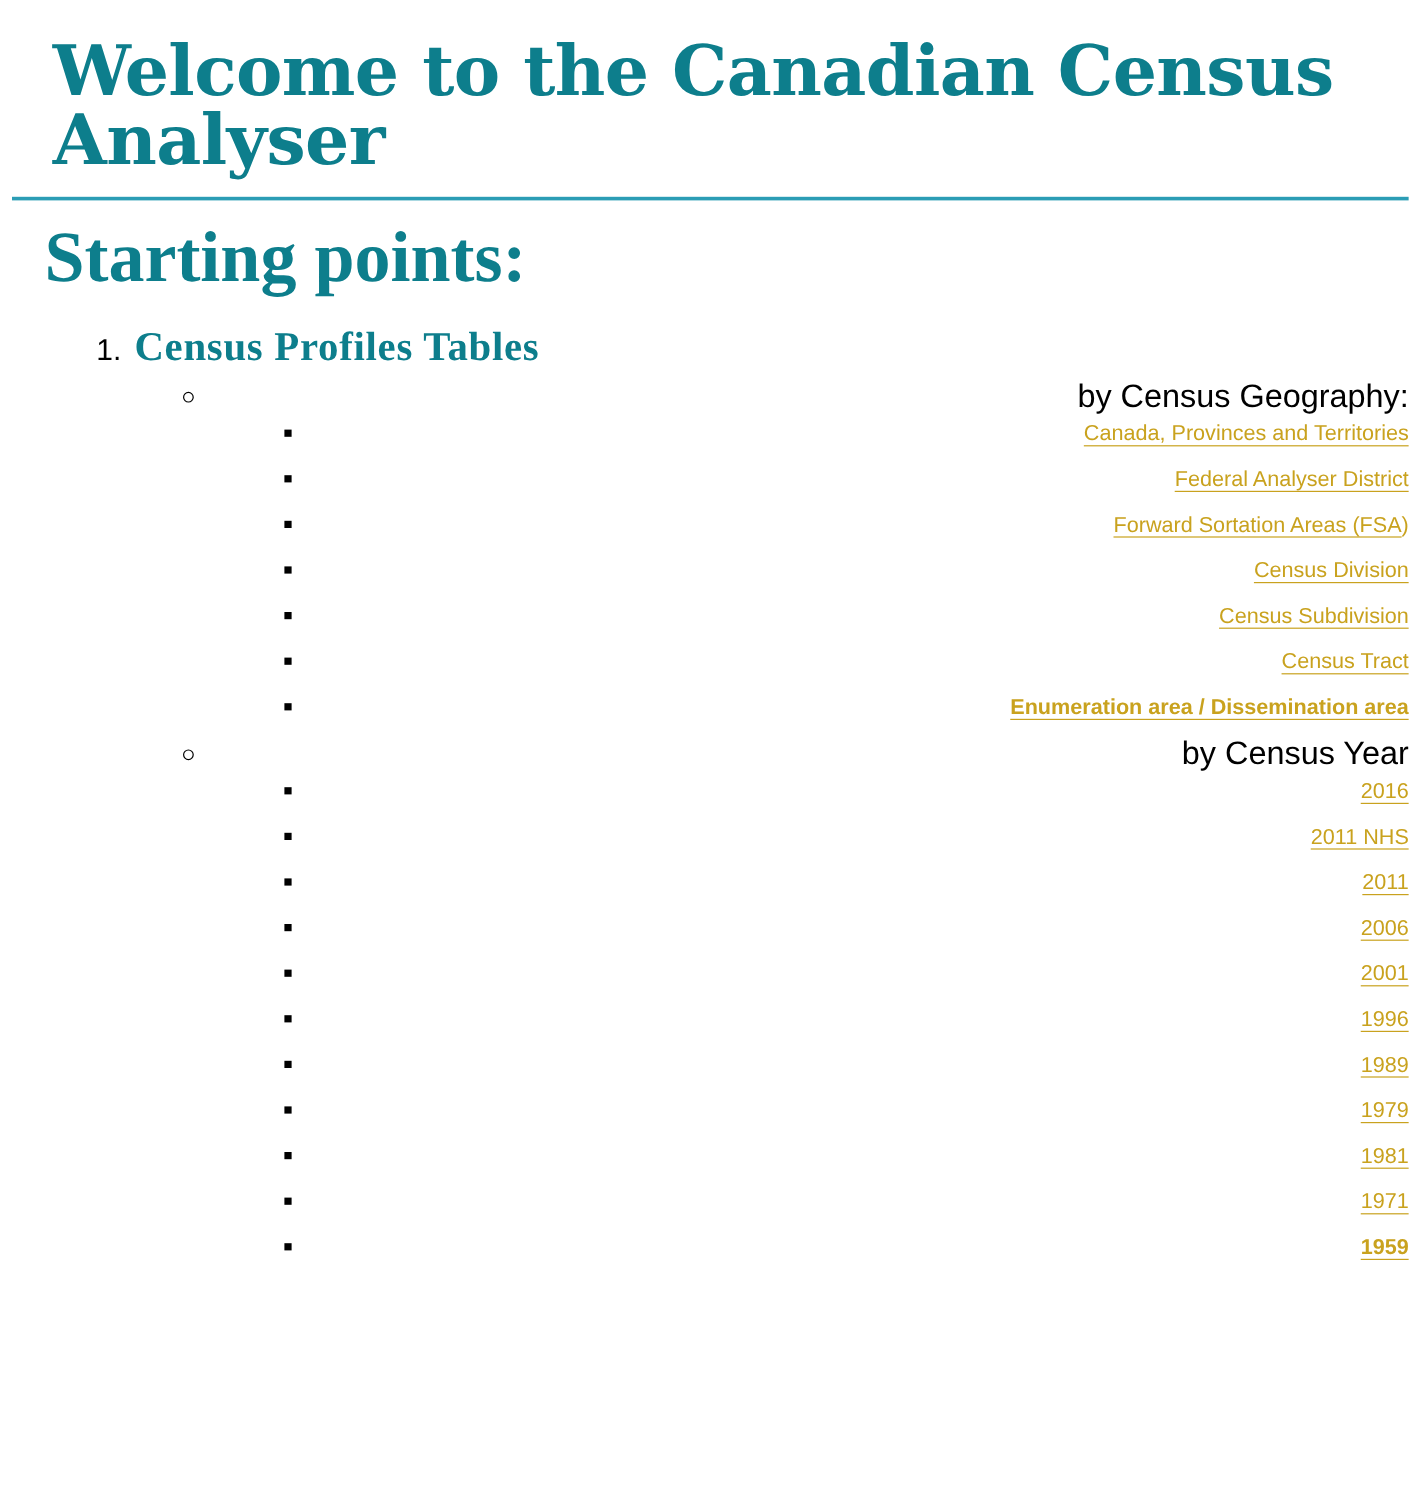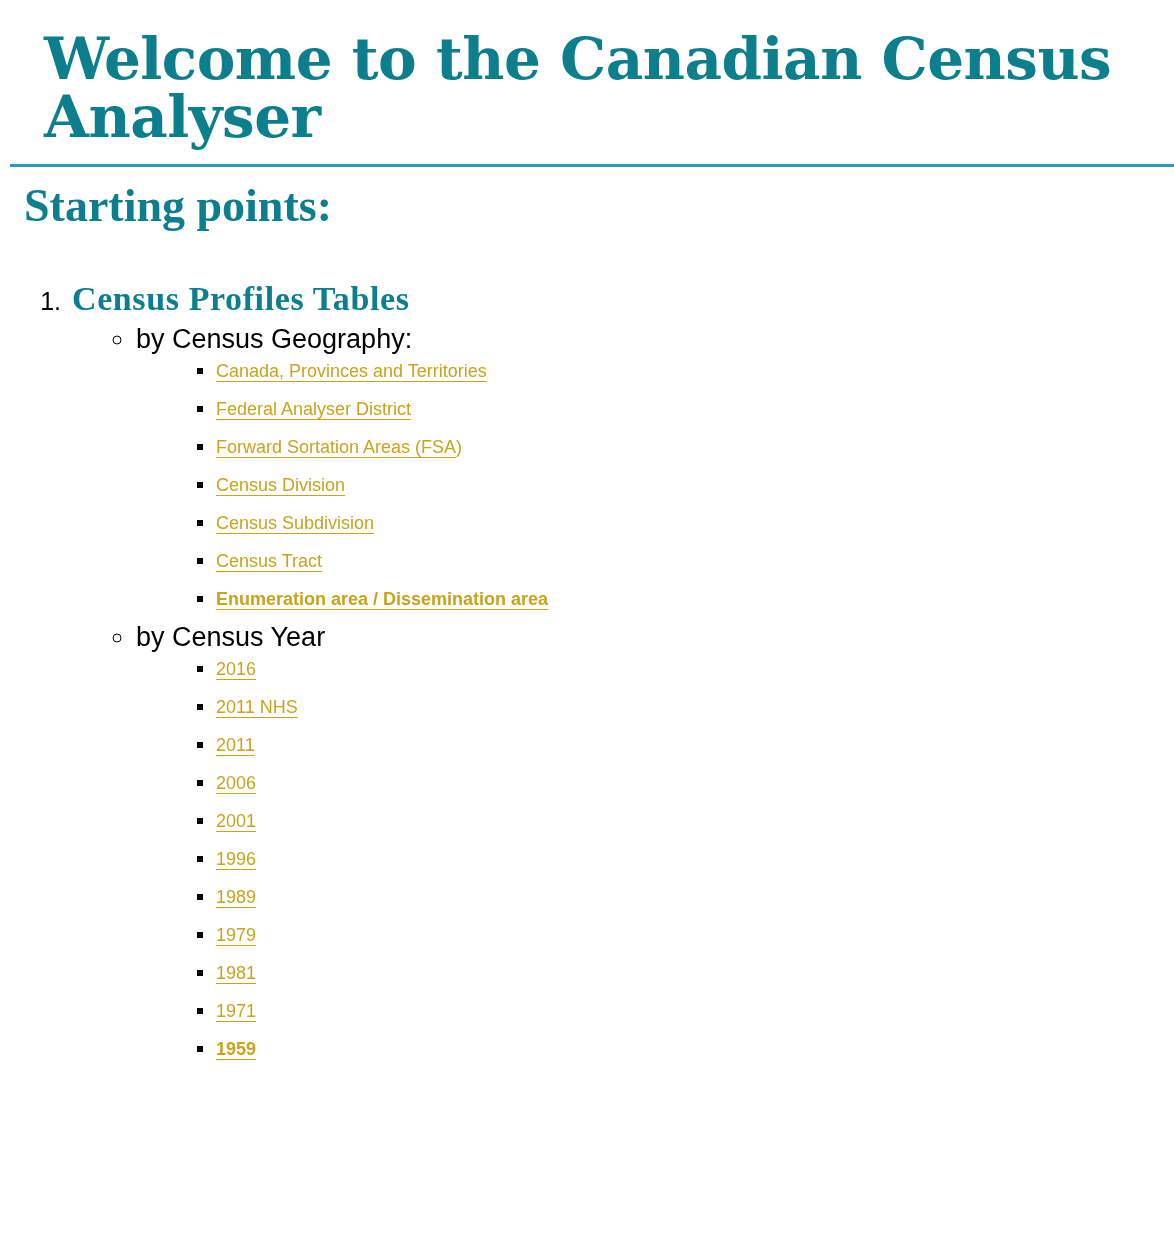--- a/index.html
+++ b/index.html
@@ -42,31 +42,31 @@
     border-top: 3px solid #2b9db5;
     margin: 18px 0 0 10px;
     width: calc(100% - 10px);
     height: 0;
   }
 
   
   h2.section-title {
     font-family: "Liberation Serif", "DejaVu Serif", serif;
     color: #0d7e8c;
-    font-size: 46px;
+    font-size: 60px;
     font-weight: bold;
-    margin: 14px 0 0 24px;
+    margin: 14px 0 0 37px;
     line-height: 1.1;
   }
 
   
   ol.outline {
     list-style: decimal;
-    margin: 48px 0 0 0;
-    padding-left: 68px;
+    margin: 24px 0 0 0;
+    padding-left: 108px;
   }
   ol.outline > li {
     font-family: "Liberation Sans", sans-serif;
     font-size: 25px;
     color: #000000;
     margin: 0;
     padding: 0;
   }
   .level1-label {
     font-family: "Liberation Serif", "DejaVu Serif", serif;
@@ -76,20 +76,21 @@
     letter-spacing: 0.6px;
     vertical-align: baseline;
     display: inline-block;
     margin-left: 4px;
   }
 
   ul.level2 {
     list-style: circle;
     margin: 8px 0 0 0;
     padding-left: 68px;
+    text-align: right;
   }
   ul.level2 > li {
     font-size: 27px;
     color: #000000;
     line-height: 1.0;
     margin-bottom: 2px;
   }
   .level2-label {
     font-family: "Liberation Sans", sans-serif;
     font-size: 27px;

